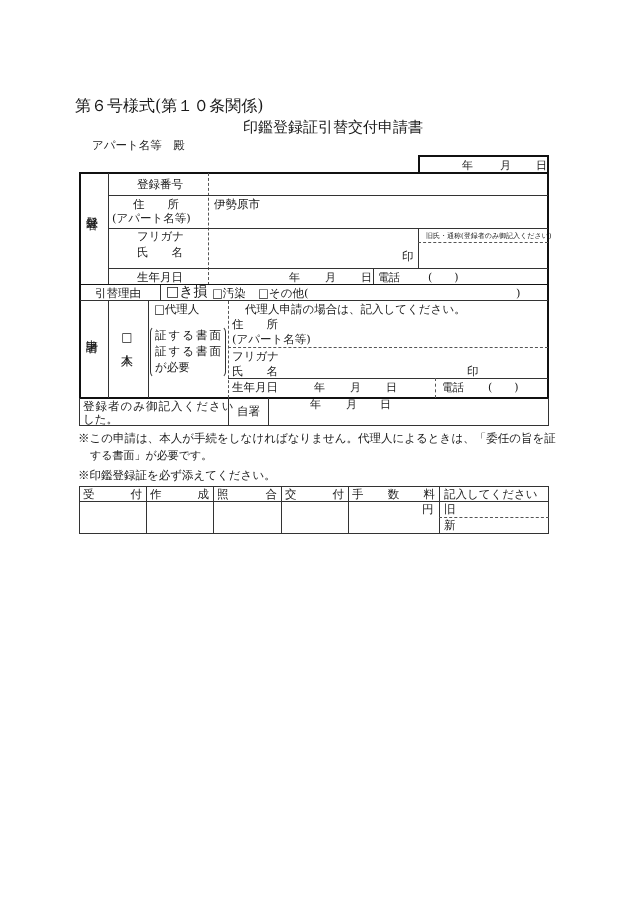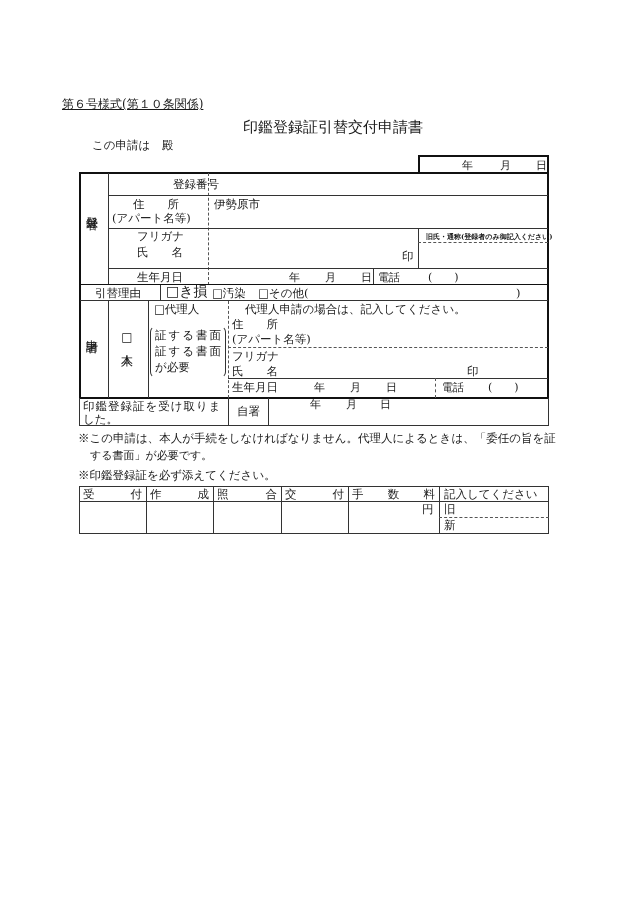--- a/index.html
+++ b/index.html
@@ -13,55 +13,55 @@
   .thick { border-color:#111; border-width:2px; }
   .box { position:absolute; box-sizing:border-box; }
   .vert { writing-mode: vertical-rl; text-orientation: upright; letter-spacing:1px; }
   .small { font-size:7px; }
   .spread { display:flex; justify-content:space-between; }
   .bracket { position:absolute; border:1px solid #333; border-radius:6px; }
 </style>
 </head>
 <body>
 
-<div class="abs" style="left:62px;top:98px;font-size:12px;text-decoration:underline;">第６号様式(第１０条関係)</div>
+<div class="abs" style="left:75px;top:98px;font-size:16px;">第６号様式(第１０条関係)</div>
 <div class="abs" style="left:243px;top:120px;font-size:15px;">印鑑登録証引替交付申請書</div>
-<div class="abs" style="left:92px;top:140px;font-size:11.5px;">この申請は　殿</div>
+<div class="abs" style="left:92px;top:140px;font-size:11.5px;">アパート名等　殿</div>
 
 <div class="box" style="left:418px;top:155px;width:131px;height:19px;border:2px solid #111;border-bottom:none;">
   <span class="abs" style="left:42px;top:3px;">年</span>
   <span class="abs" style="left:80px;top:3px;">月</span>
   <span class="abs" style="left:116px;top:3px;">日</span>
 </div>
 
 <div class="box" style="left:79px;top:172px;width:470px;height:227px;border:2px solid #111;"></div>
 
 <div class="vline" style="left:108px;top:173px;height:112px;"></div>
 <div class="vdash" style="left:208px;top:173px;height:112px;"></div>
 <div class="hline" style="left:108px;top:195px;width:440px;"></div>
 <div class="hline" style="left:108px;top:228px;width:440px;"></div>
 <div class="hline" style="left:108px;top:268px;width:440px;"></div>
 <div class="hline thick" style="left:80px;top:284px;width:468px;border-top-width:1px;"></div>
 <div class="vline" style="left:418px;top:228px;height:40px;"></div>
 <div class="hdash" style="left:418px;top:242px;width:130px;"></div>
 <div class="vline" style="left:373px;top:268px;height:16px;"></div>
 
 <div class="abs vert" style="left:86px;top:207px;font-size:12px;">登録者</div>
-<div class="abs" style="left:137px;top:179px;font-size:11.5px;margin-left:36px;">登録番号</div>
+<div class="abs" style="left:137px;top:179px;font-size:11.5px;">登録番号</div>
 <div class="box" style="left:210px;top:174px;width:337px;height:20px;"></div>
 
 <div class="abs" style="left:133px;top:199px;font-size:11.5px;">住　　所</div>
 <div class="abs" style="left:112px;top:213px;font-size:11.5px;">(アパート名等)</div>
 <div class="abs" style="left:214px;top:199px;font-size:11.5px;">伊勢原市</div>
 
 <div class="abs" style="left:137px;top:231px;font-size:11.5px;">フリガナ</div>
 <div class="abs" style="left:137px;top:247px;font-size:11.5px;">氏　　名</div>
 <div class="box" style="left:210px;top:229px;width:207px;height:38px;"></div>
 <div class="abs" style="left:402px;top:251px;font-size:11.5px;">印</div>
-<div class="abs small" style="left:426px;top:233px;font-weight:bold;">旧氏・通称(登録者のみ御記入ください)</div>
+<div class="abs small" style="left:426px;top:233px;">旧氏・通称(登録者のみ御記入ください)</div>
 <div class="box" style="left:419px;top:243px;width:128px;height:24px;"></div>
 
 <div class="abs" style="left:137px;top:272px;font-size:11.5px;">生年月日</div>
 <div class="abs" style="left:289px;top:272px;">年</div>
 <div class="abs" style="left:325px;top:272px;">月</div>
 <div class="abs" style="left:361px;top:272px;">日</div>
 <div class="abs" style="left:378px;top:272px;">電話</div>
 <div class="abs" style="left:428px;top:272px;">(　　)</div>
 
 <div class="hline" style="left:80px;top:300px;width:468px;"></div>
@@ -99,21 +99,21 @@
 <div class="abs" style="left:232px;top:382px;font-size:11.5px;">生年月日</div>
 <div class="abs" style="left:314px;top:382px;">年</div>
 <div class="abs" style="left:350px;top:382px;">月</div>
 <div class="abs" style="left:386px;top:382px;">日</div>
 <div class="abs" style="left:442px;top:382px;">電話</div>
 <div class="abs" style="left:488px;top:382px;">(　　)</div>
 
 <div class="box" style="left:79px;top:398px;width:470px;height:28px;border:1px solid #333;border-top:none;"></div>
 <div class="vline" style="left:228px;top:398px;height:28px;"></div>
 <div class="vline" style="left:268px;top:398px;height:28px;"></div>
-<div class="abs" style="left:83px;top:401px;font-size:11.5px;letter-spacing:1px;">印鑑登録証を受け取りま</div>
+<div class="abs" style="left:83px;top:401px;font-size:11.5px;letter-spacing:1px;">登録者のみ御記入ください</div>
 <div class="abs" style="left:83px;top:414px;font-size:11.5px;">した。</div>
 <div class="abs" style="left:237px;top:406px;font-size:11.5px;">自署</div>
 <div class="box" style="left:269px;top:399px;width:279px;height:26px;"></div>
 <div class="abs" style="left:310px;top:399px;">年</div>
 <div class="abs" style="left:346px;top:399px;">月</div>
 <div class="abs" style="left:380px;top:399px;">日</div>
 
 <div class="abs" style="left:78px;top:433px;font-size:11.5px;">※この申請は、本人が手続をしなければなりません。代理人によるときは、「委任の旨を証</div>
 <div class="abs" style="left:90px;top:450px;font-size:11px;">する書面」が必要です。</div>
 <div class="abs" style="left:78px;top:470px;font-size:11.5px;">※印鑑登録証を必ず添えてください。</div>

